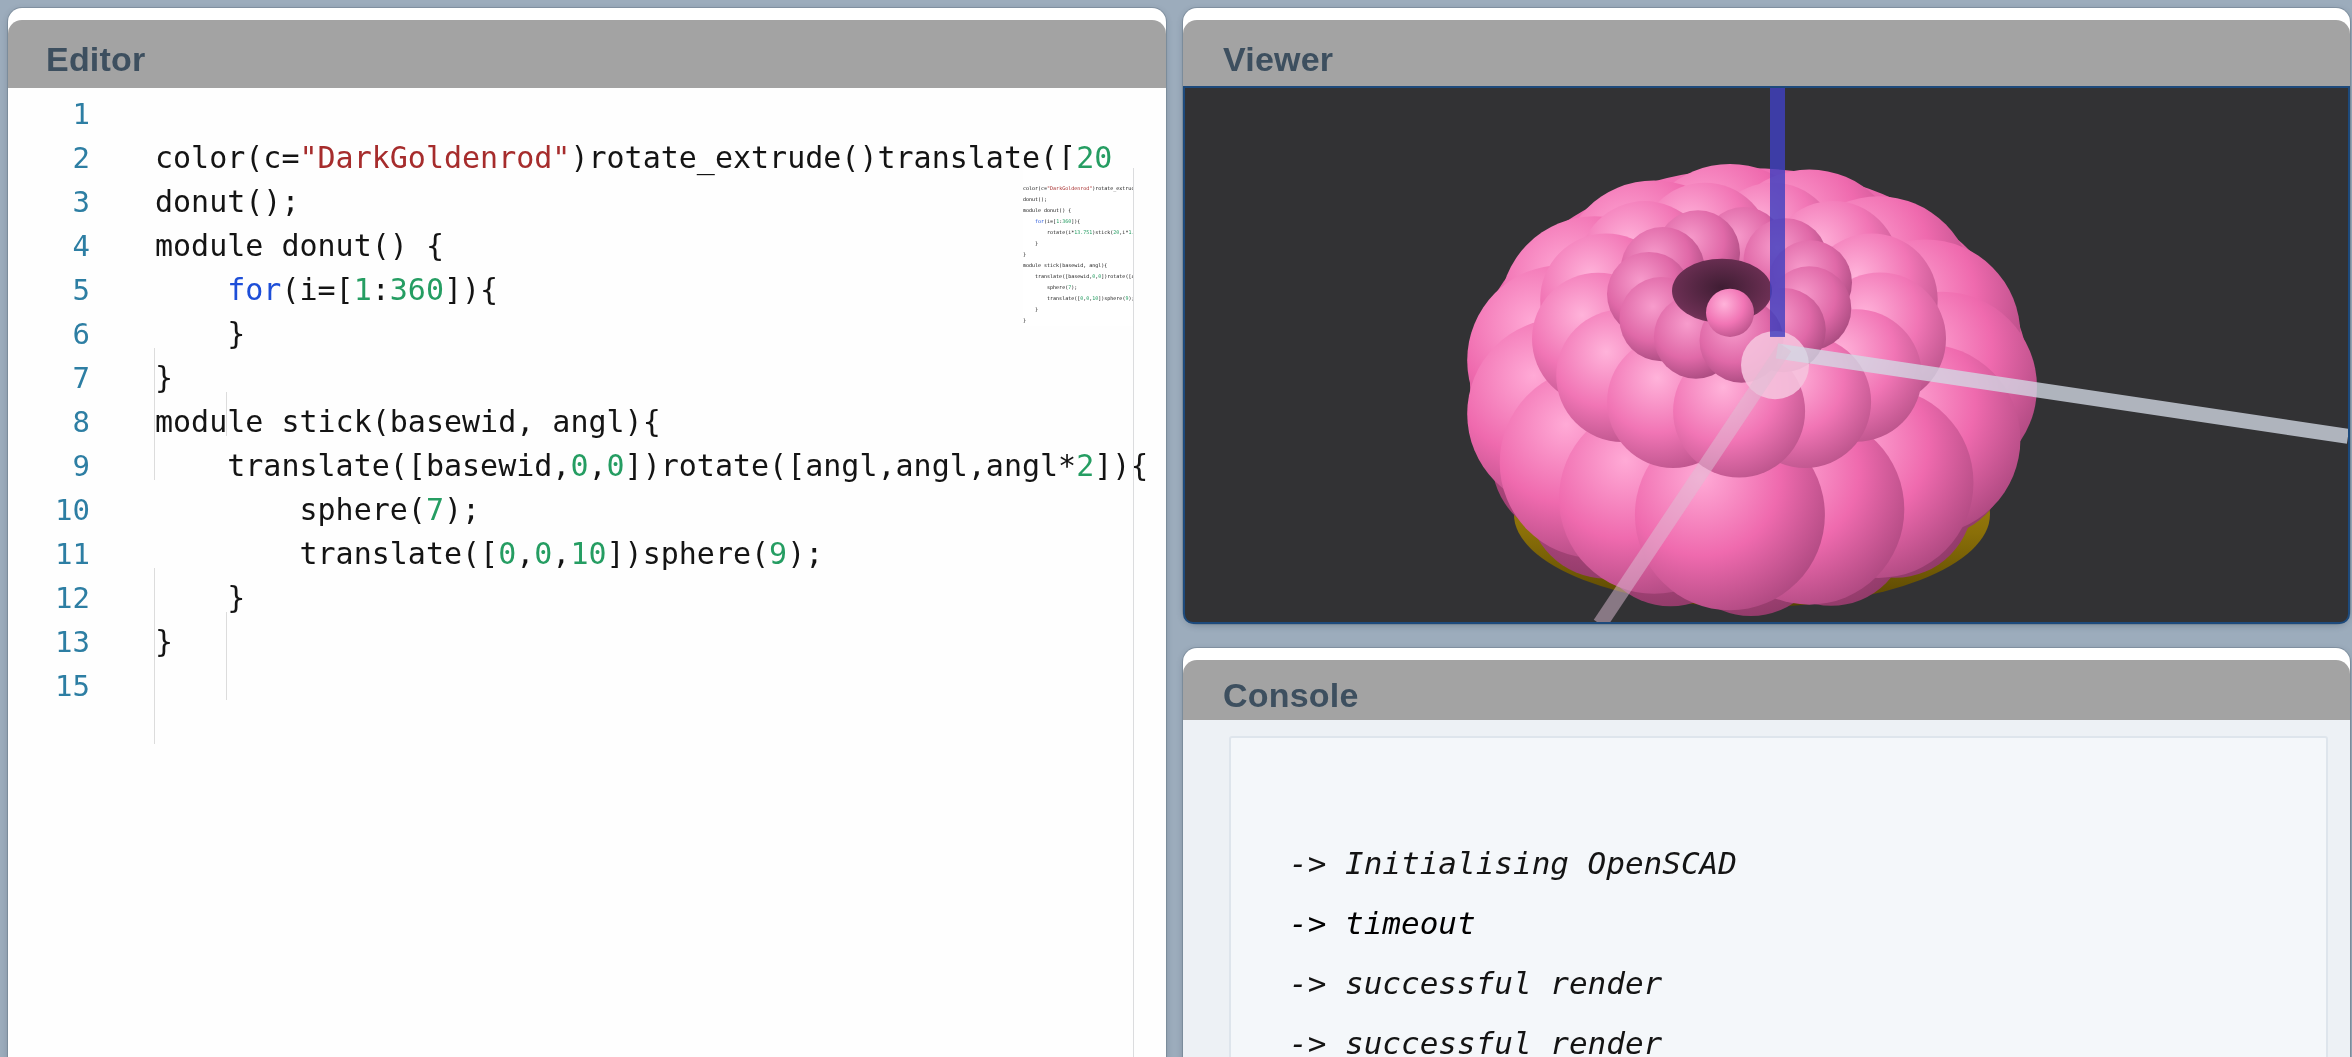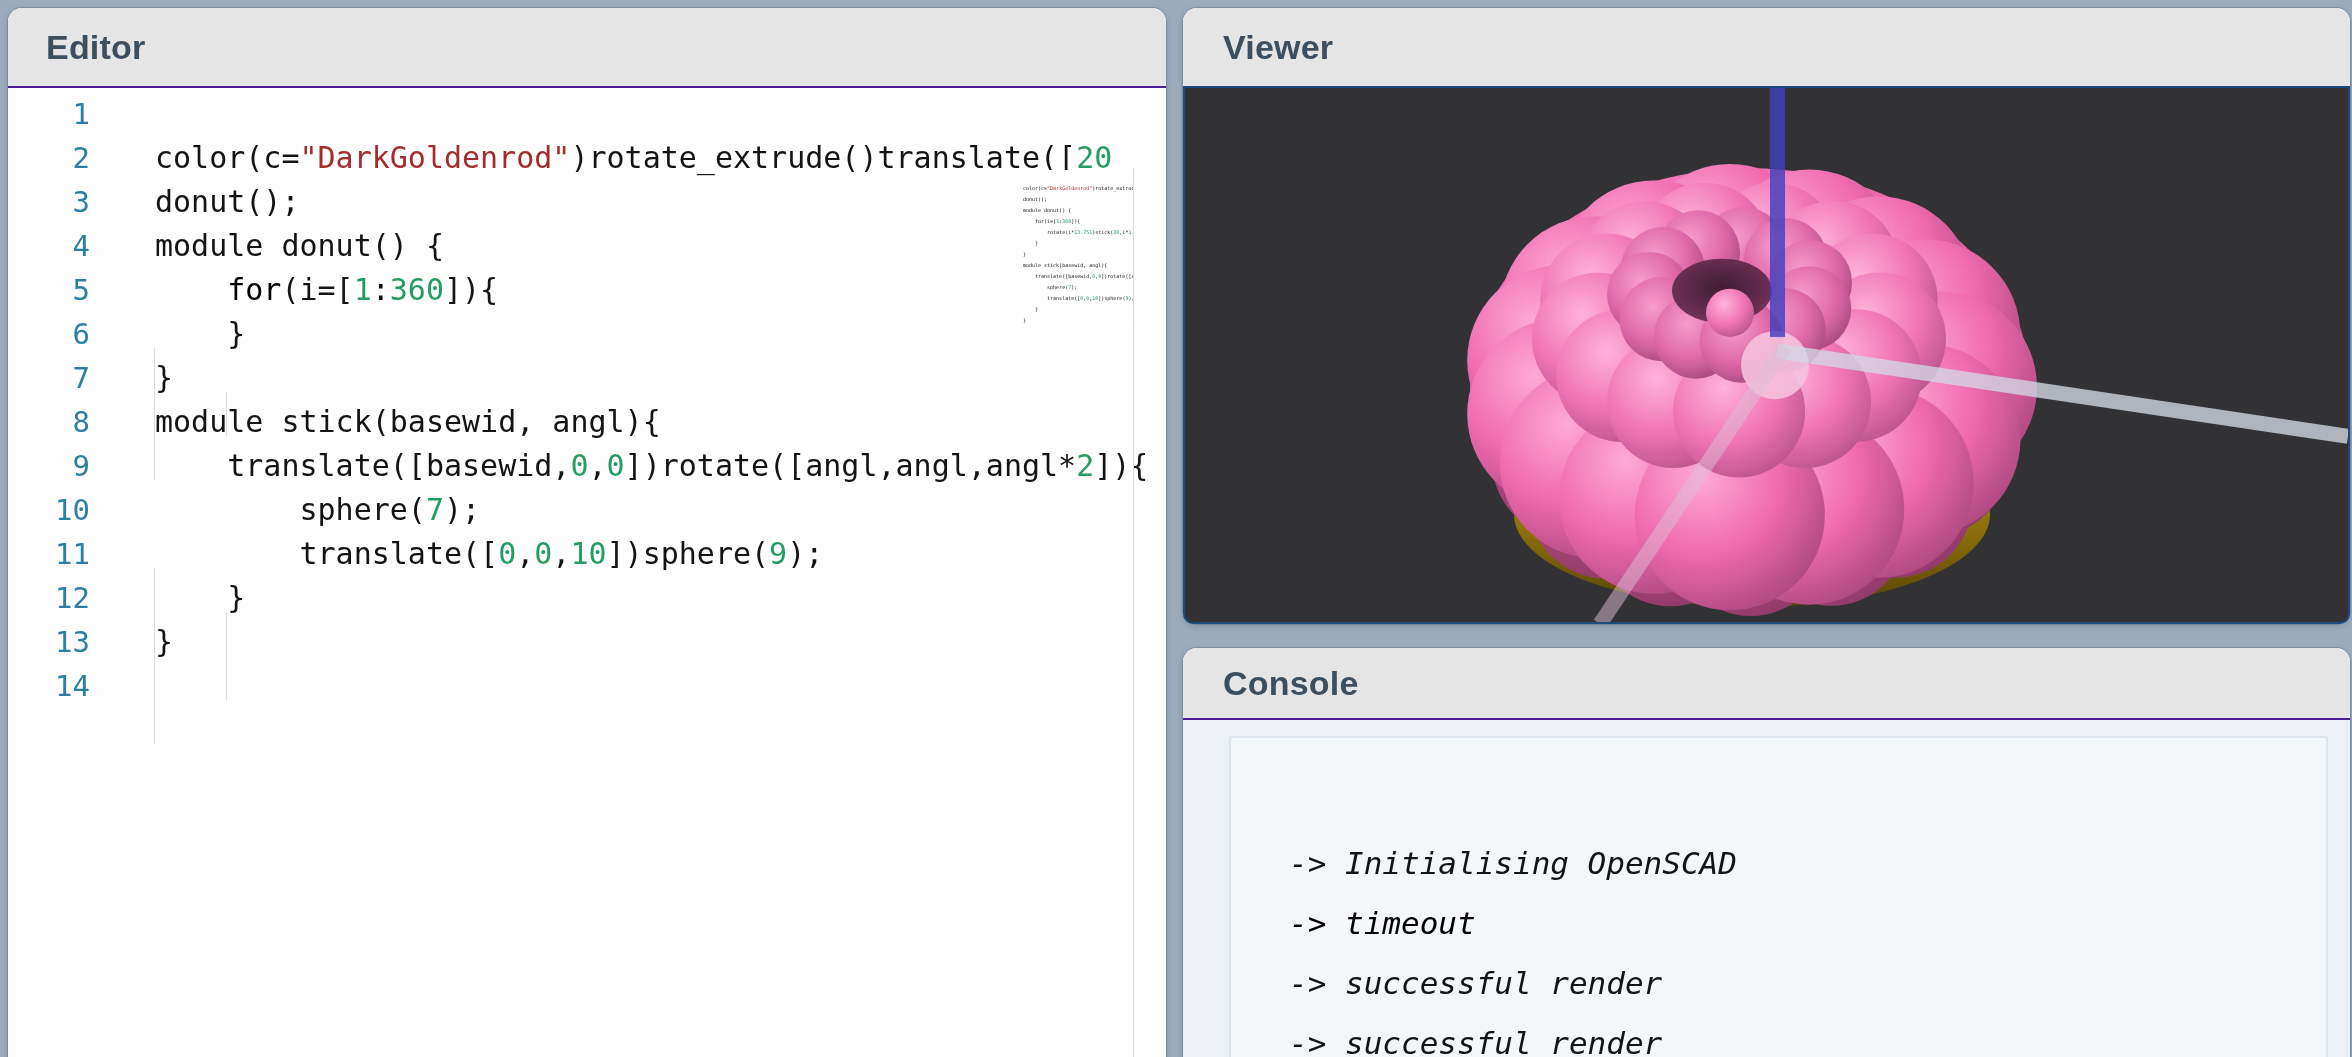--- a/index.html
+++ b/index.html
@@ -6,42 +6,42 @@
   body{
     width:2352px;height:1057px;position:relative;overflow:hidden;
     background:#9cacbc;
     font-family:"Liberation Sans", sans-serif;
   }
   .card{
     position:absolute;background:#ffffff;border-radius:14px;
     box-shadow:0 0 0 1px rgba(90,105,120,.35), 0 2px 6px rgba(40,55,70,.25);
   }
   .card-header{
-    position:absolute;left:0;right:0;top:0;display:flex;align-items:center;
-    border-bottom:2px solid #4c1d95;background:#e5e5e5;border-radius:14px 14px 0 0;
+    position:absolute;left:0;right:0;top:12px;display:flex;align-items:center;
+    border-bottom:2px solid #d946ef;background:#a3a3a3;border-radius:14px 14px 0 0;
   }
   .card-title{
     font-size:34px;font-weight:bold;color:#3d4f5f;letter-spacing:.2px;
   }
 
   
   #editor-card{left:8px;top:8px;width:1158px;height:1072px;}
   #editor-card .card-header{height:78px;padding-left:38px;}
   #editor-body{position:absolute;left:0;right:0;top:80px;bottom:0;overflow:hidden;background:#fefefe;}
   #gutter{position:absolute;left:0;top:4px;width:88px;}
   .gut-line{
     height:44px;line-height:44px;text-align:right;padding-right:6px;
     font-family:"DejaVu Sans Mono", monospace;font-size:29px;color:#2d7ea3;
   }
   #code-lines{position:absolute;left:147px;top:4px;right:0;}
   .code-line{
     height:44px;line-height:44px;white-space:pre;
     font-family:"DejaVu Sans Mono", monospace;font-size:30px;color:#141414;
   }
-  .tk-p{color:#141414}.tk-k{color:#000000}.tk-s{color:#a62c2c}.tk-n{color:#259d62}
+  .tk-p{color:#141414}.tk-k{color:#1d4ed8}.tk-s{color:#a62c2c}.tk-n{color:#259d62}
   .indent-guide{position:absolute;width:1px;background:#dcdcdc;}
   #minimap{
     position:absolute;left:1015px;top:82px;width:110px;background:#ffffff;
     overflow:hidden;padding-top:2px;
   }
   .mini-line{
     height:11px;line-height:11px;white-space:pre;overflow:hidden;
     font-family:"DejaVu Sans Mono", monospace;font-size:5px;
   }
   #scroll-track-line{position:absolute;left:1125px;top:80px;bottom:0;width:1px;background:#dbdcde;}
@@ -86,21 +86,21 @@
         <div class="gut-line">4</div>
         <div class="gut-line">5</div>
         <div class="gut-line">6</div>
         <div class="gut-line">7</div>
         <div class="gut-line">8</div>
         <div class="gut-line">9</div>
         <div class="gut-line">10</div>
         <div class="gut-line">11</div>
         <div class="gut-line">12</div>
         <div class="gut-line">13</div>
-        <div class="gut-line">14</div>
+        <div class="gut-line">15</div>
       </div>
     <div id="code-lines">
         <div class="code-line">&nbsp;</div>
         <div class="code-line"><span class="tk-p">color(c=</span><span class="tk-s">"DarkGoldenrod"</span><span class="tk-p">)rotate_extrude()translate([</span><span class="tk-n">20</span></div>
         <div class="code-line"><span class="tk-p">donut();</span></div>
         <div class="code-line"><span class="tk-p">module donut() {</span></div>
         <div class="code-line"><span class="tk-p">    </span><span class="tk-k">for</span><span class="tk-p">(i=[</span><span class="tk-n">1</span><span class="tk-p">:</span><span class="tk-n">360</span><span class="tk-p">]){</span></div>
         <div class="code-line"><span class="tk-p">    }</span></div>
         <div class="code-line"><span class="tk-p">}</span></div>
         <div class="code-line"><span class="tk-p">module stick(basewid, angl){</span></div>

